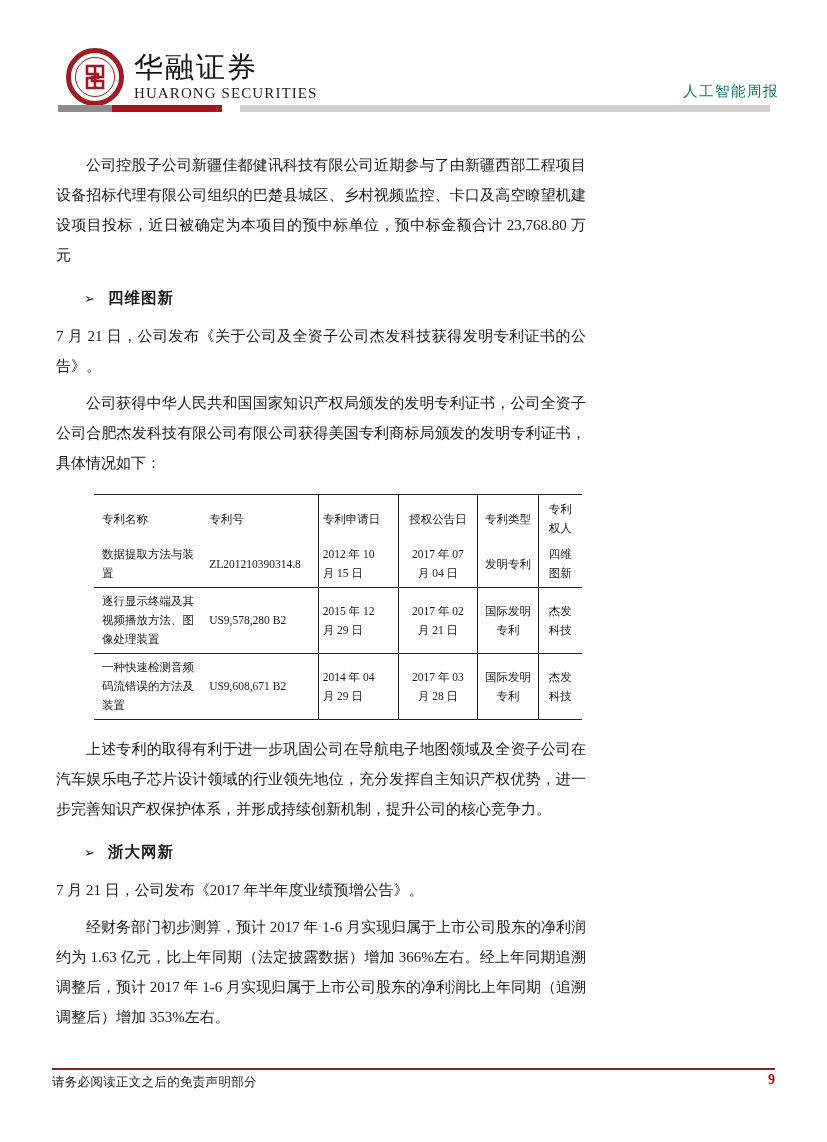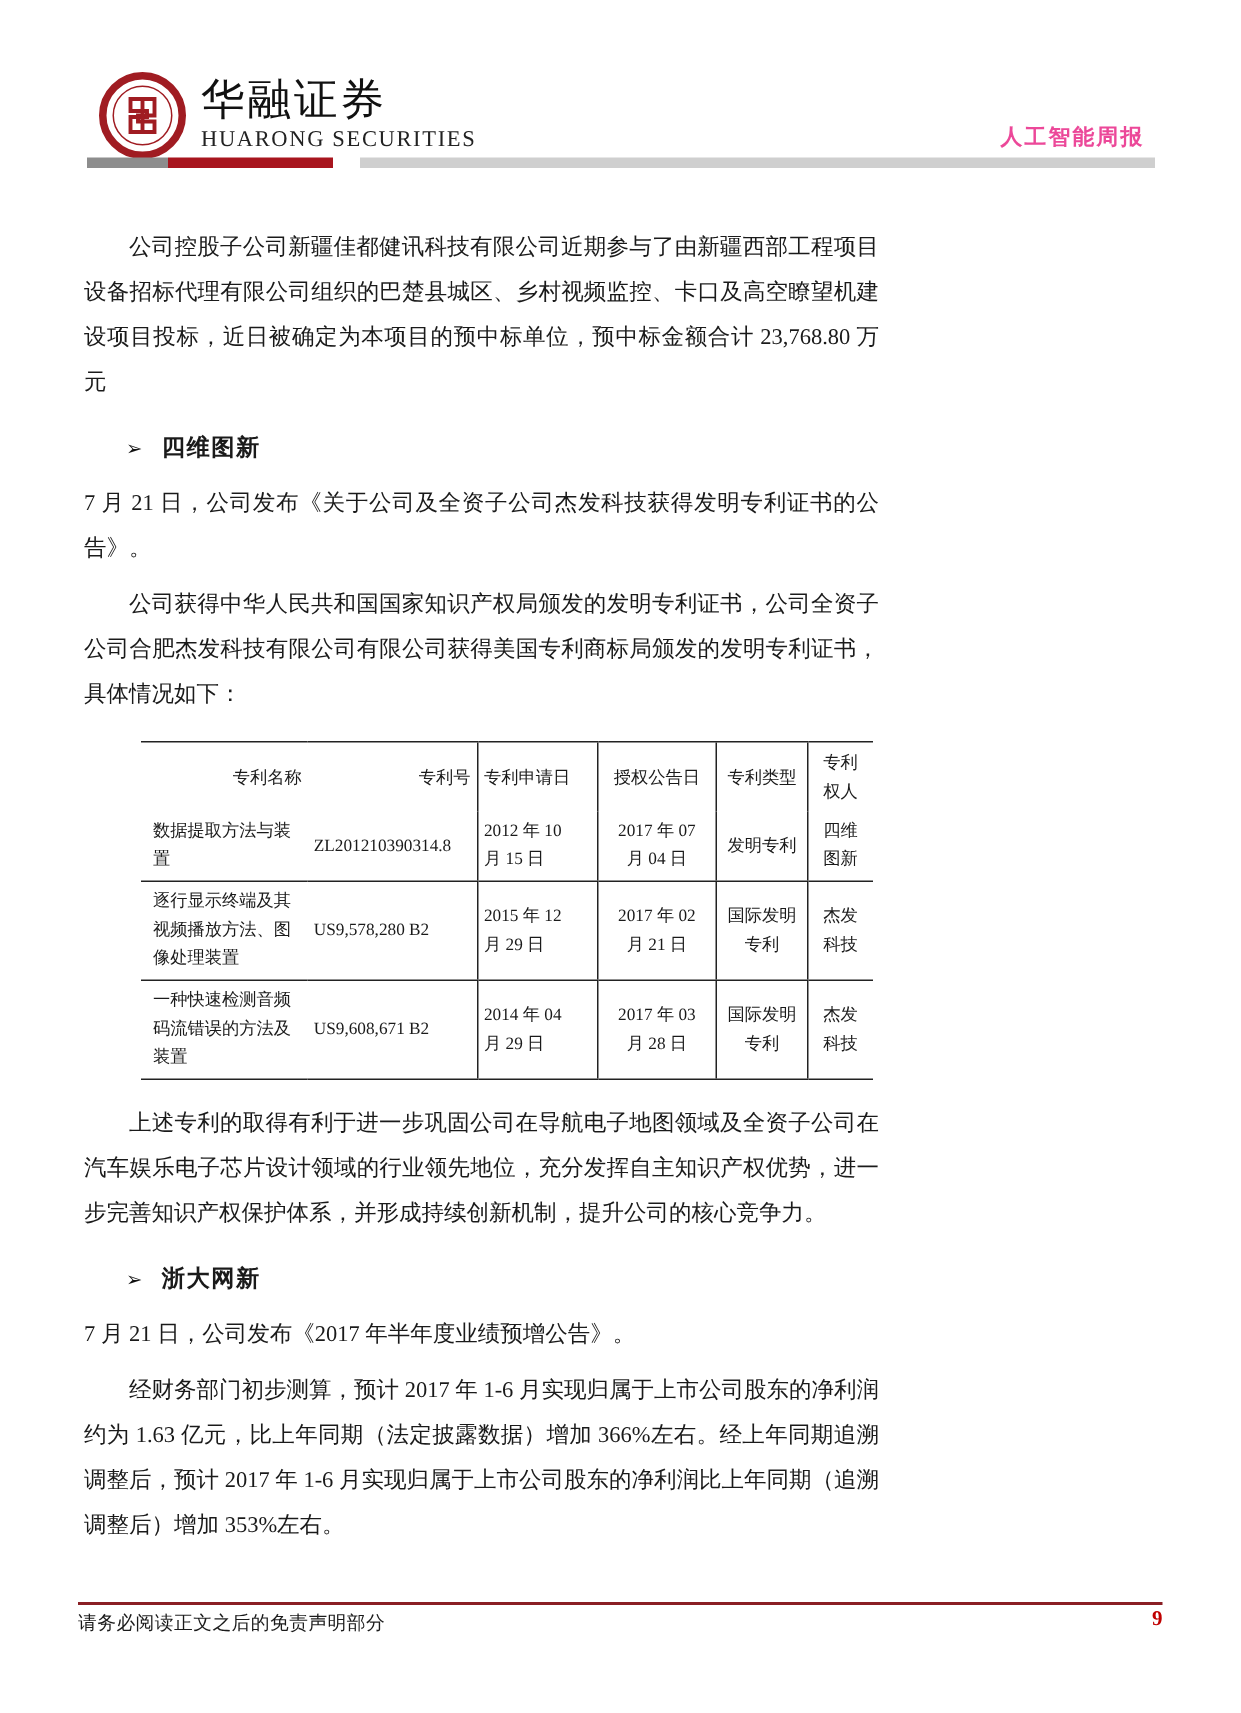--- a/index.html
+++ b/index.html
@@ -68,26 +68,26 @@
   }
   .logo-en {
     font-family: "Liberation Serif", "DejaVu Serif", serif;
     font-size: 15px;
     letter-spacing: 1.1px;
     color: #222;
     margin-top: 3px;
   }
   .header-title {
     position: absolute;
-    right: 64px;
+    right: 48px;
     top: 82px;
     font-size: 14.5px;
-    color: #ec4899;
+    color: #0f766e;
     letter-spacing: 1.5px;
-    font-weight: 700;
+    font-weight: 400;
     font-family: "Liberation Serif", "DejaVu Serif", serif;
   }
   .rule-gray-left {
     position: absolute;
     left: 58px; top: 105px;
     width: 54px; height: 7px;
     background: #8d8d8d;
   }
   .rule-red {
     position: absolute;
@@ -162,21 +162,21 @@
   .tb-top td { border-top: 1.4px solid #222; }
   .tb-bot td { border-bottom: 1.4px solid #222; }
   .tb-mid td { border-bottom: 1.1px solid #222; }
   .vl { border-left: 1.1px solid #222; }
   .c-name   { width: 120px; text-align: left;  padding-left: 8px !important; }
   .c-num    { width: 108px; text-align: left; }
   .c-apply  { width: 84px;  }
   .c-grant  { width: 84px;  text-align: center; }
   .c-type   { width: 62px;  text-align: center; }
   .c-owner  { width: 42px;  text-align: center; }
-  .cen { text-align: right; }
+  .cen { text-align: left; }
 
   
   .footer-rule {
     position: absolute;
     left: 52px;
     top: 1068px;
     width: 723px;
     height: 1.6px;
     background: #8a1f24;
   }

